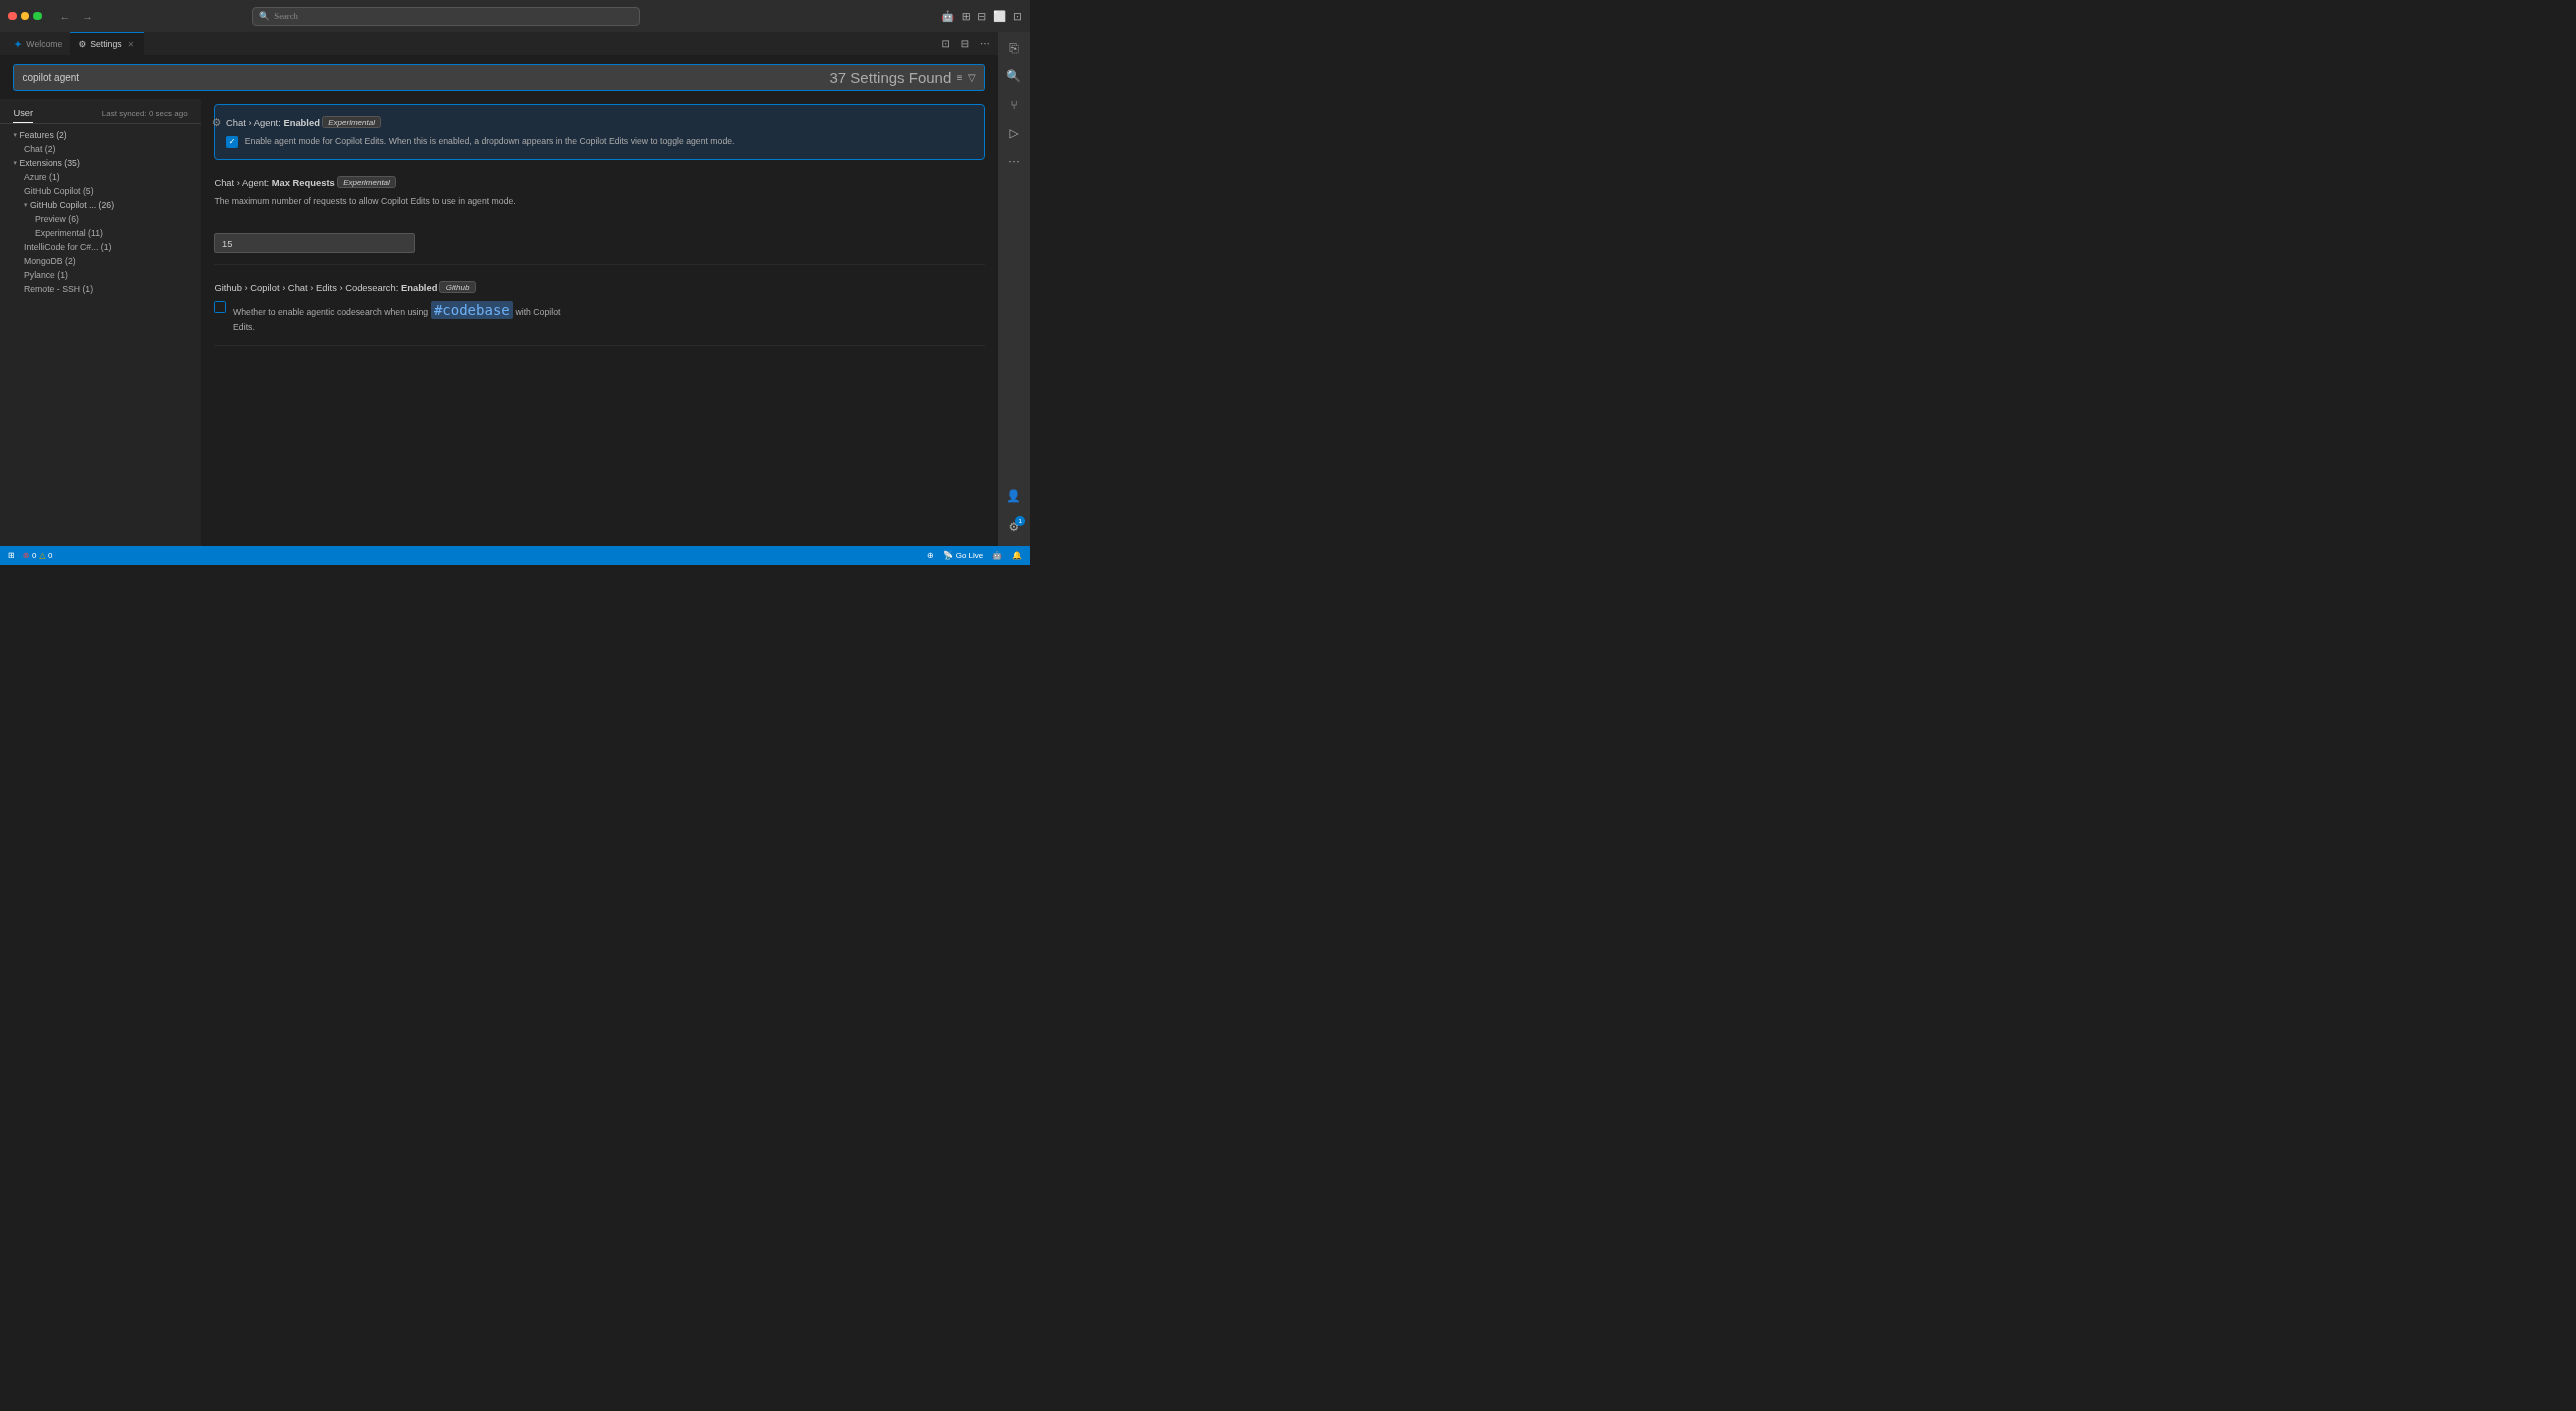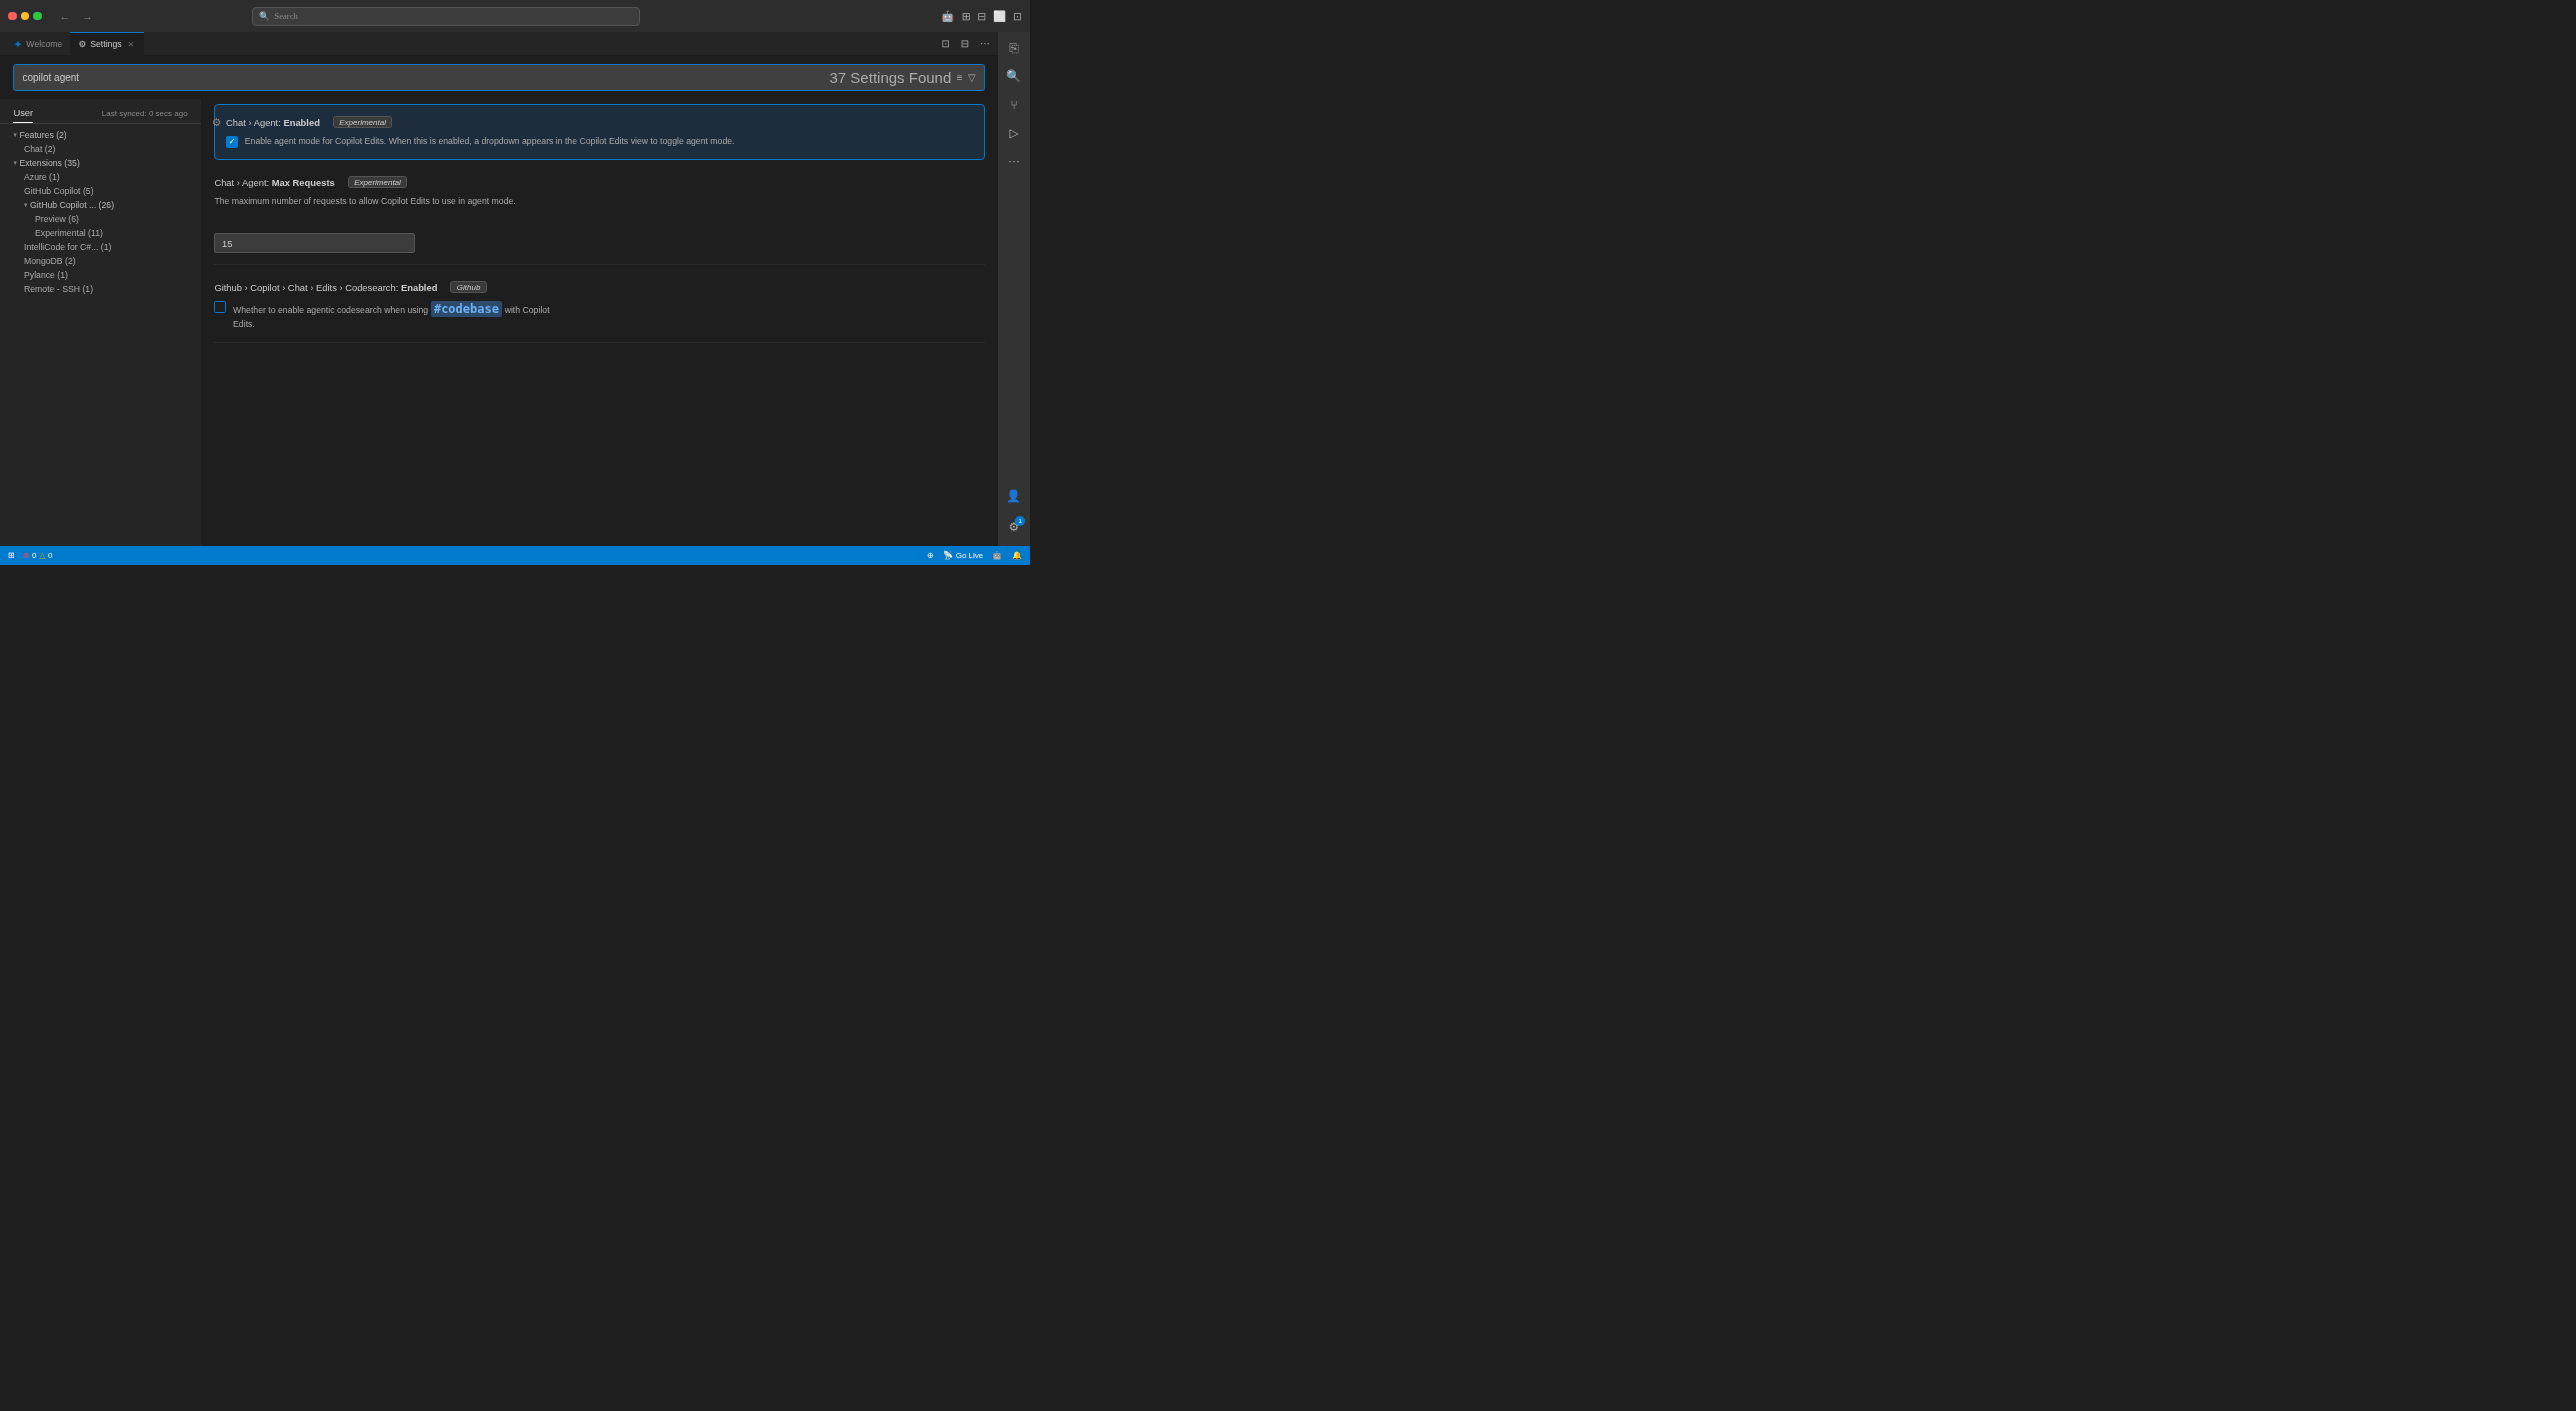--- a/index.html
+++ b/index.html
@@ -272,21 +272,21 @@
       background: #1e2d3d;
       border: 1px solid #007acc;
       border-radius: 4px;
       padding: 10.7px;
       margin-bottom: 2.7px;
     }
 
     .setting-title-row {
       display: flex;
       align-items: center;
-      gap: 13px;
+      gap: 2px;
       margin-bottom: 6.7px;
     }
     .setting-title {
       font-size: 9.4px;
       color: #cccccc;
     }
     .setting-title strong {
       font-weight: 700;
     }
     .badge {
@@ -362,22 +362,21 @@
     .error-icon { color: #f14c4c; }
     .warn-icon { color: #cca700; }
 
     
     .inline-code {
       background: #2d4a6b;
       color: #6eb0f5;
       padding: 0.7px 3.3px;
       border-radius: 2px;
       font-family: monospace;
-      font-size: 12px;
-      font-weight: bold;
+      font-size: 14px;
     }
 
     ::-webkit-scrollbar { width: 5.4px; }
     ::-webkit-scrollbar-track { background: #1e1e1e; }
     ::-webkit-scrollbar-thumb { background: #424242; border-radius: 2.7px; }
   </style>
 </head>
 <body>
 
 <div class="title-bar">

